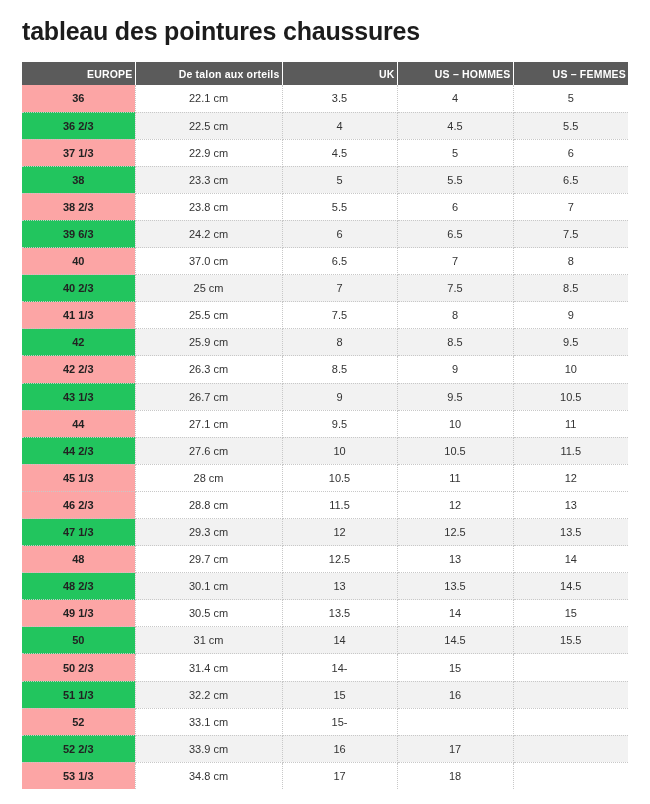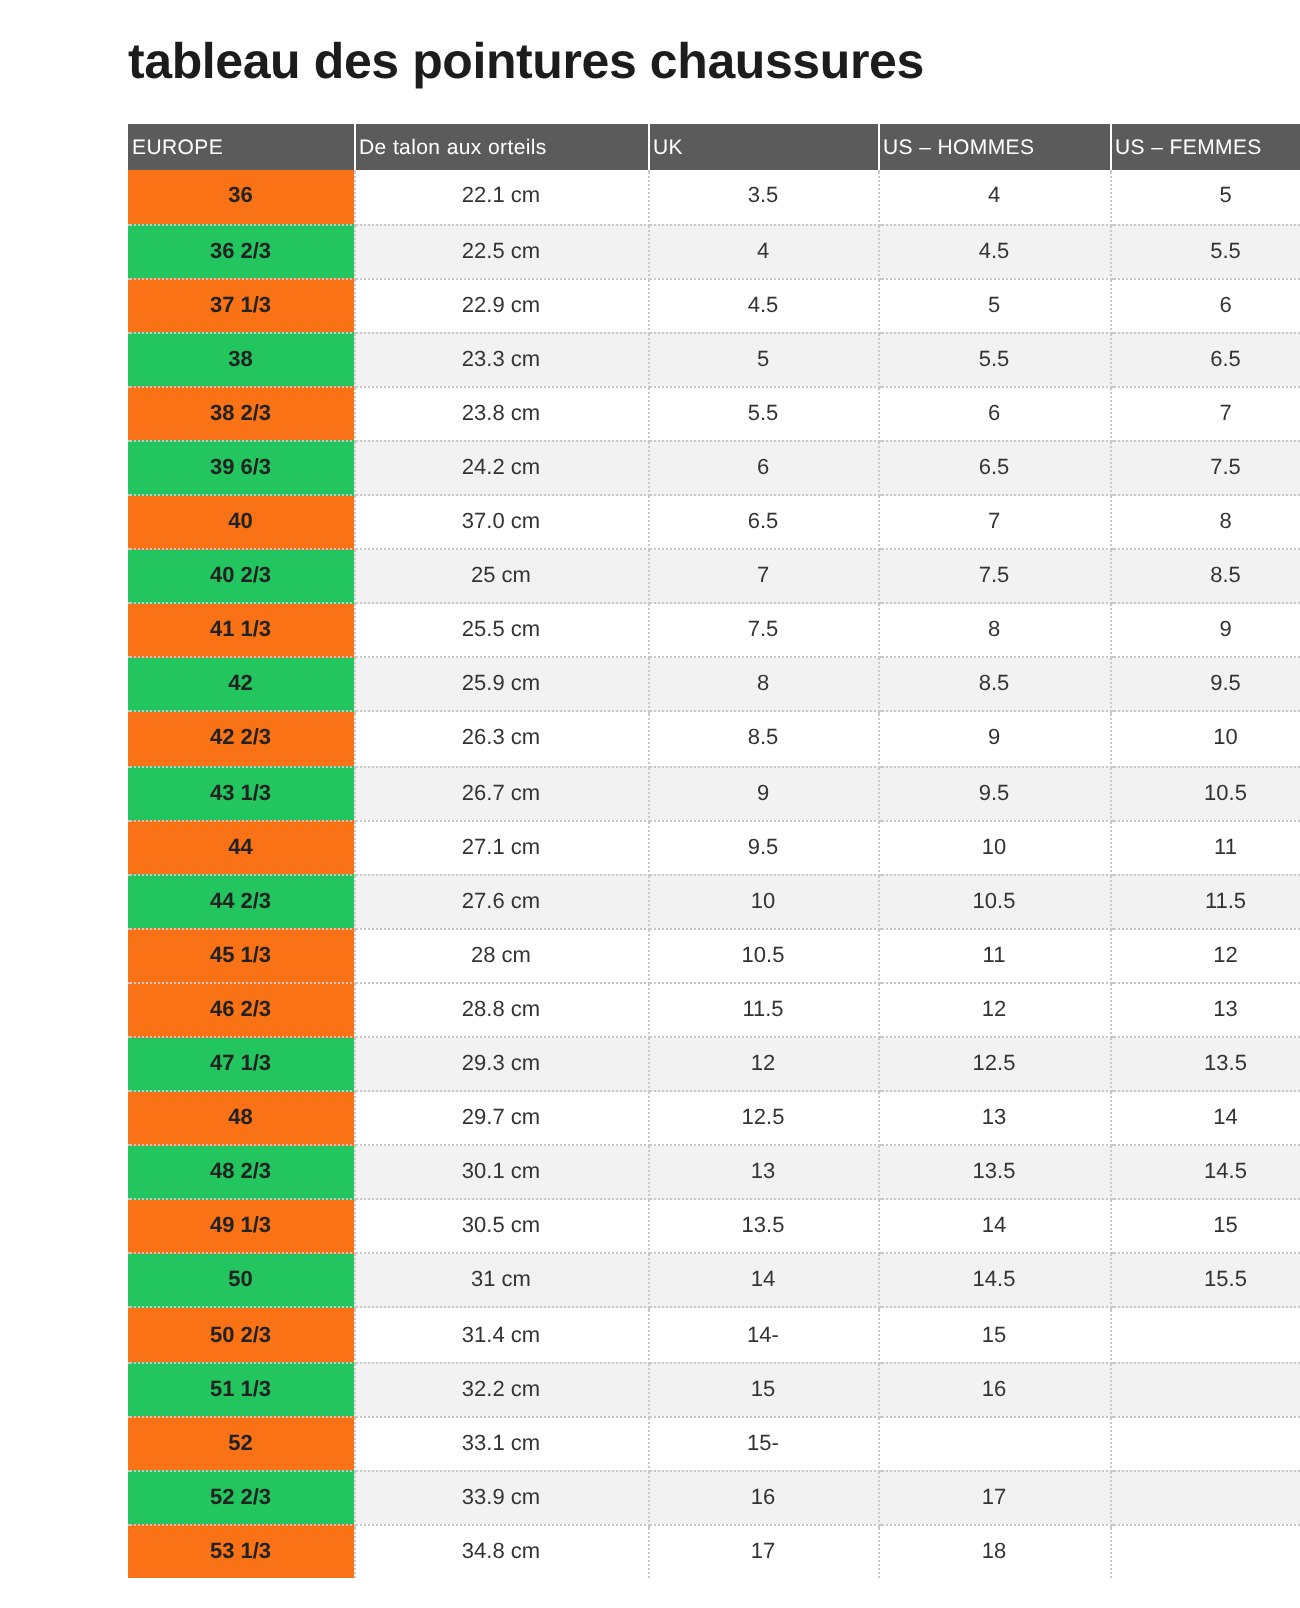--- a/index.html
+++ b/index.html
@@ -10,21 +10,20 @@
     height: 804px;
     background: #ffffff;
     font-family: "Liberation Sans", sans-serif;
   }
   #page {
     width: 650px;
     height: 804px;
     position: relative;
     background: #ffffff;
     overflow: hidden;
-    padding-left: 42px;
   }
   .page-title {
     font-size: 25px;
     font-weight: bold;
     color: #1c1c1c;
     letter-spacing: -0.2px;
     padding: 14px 0 0 22px;
     margin: 0;
     line-height: 34px;
   }
@@ -33,43 +32,43 @@
   }
   table.size-table {
     border-collapse: collapse;
     width: 606px;
     table-layout: fixed;
   }
   table.size-table th {
     background: #5b5b5b;
     color: #ffffff;
     font-size: 10.5px;
-    font-weight: normal;
+    font-weight: bold;
     height: 23px;
-    text-align: left;
+    text-align: right;
     border-right: 1px solid #ffffff;
     padding: 0 2px;
     letter-spacing: 0.2px;
   }
   table.size-table th:last-child { border-right: none; }
   table.size-table td {
     height: 27.1px;
     text-align: center;
     font-size: 11px;
     color: #333333;
     border-bottom: 1px dotted #c8c8c8;
     border-right: 1px dotted #c8c8c8;
     padding: 0 2px;
     background: #ffffff;
   }
   table.size-table td:last-child { border-right: none; }
   table.size-table tr td:first-child {
     font-weight: bold;
     color: #222222;
-    background: #f97316;
+    background: #fca5a5;
   }
   table.size-table tr.alt td {
     background: #f2f2f2;
   }
   table.size-table tr.alt td:first-child {
     background: #22c55e;
   }
   table.size-table tbody tr:last-child td {
     border-bottom: none;
   }

